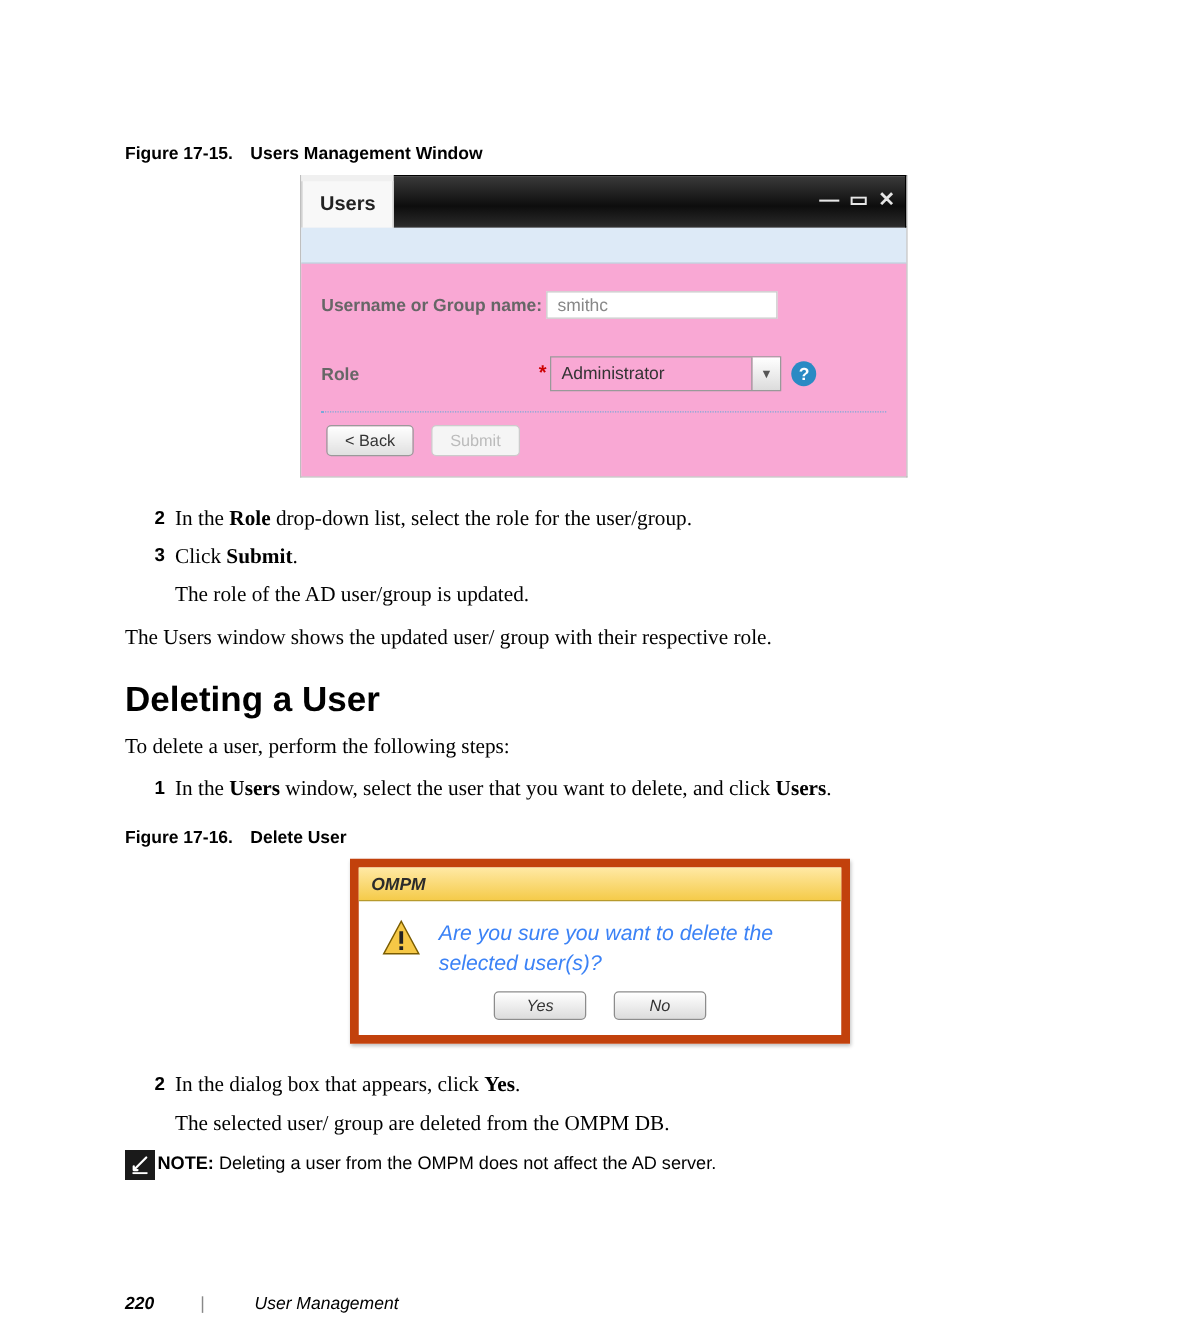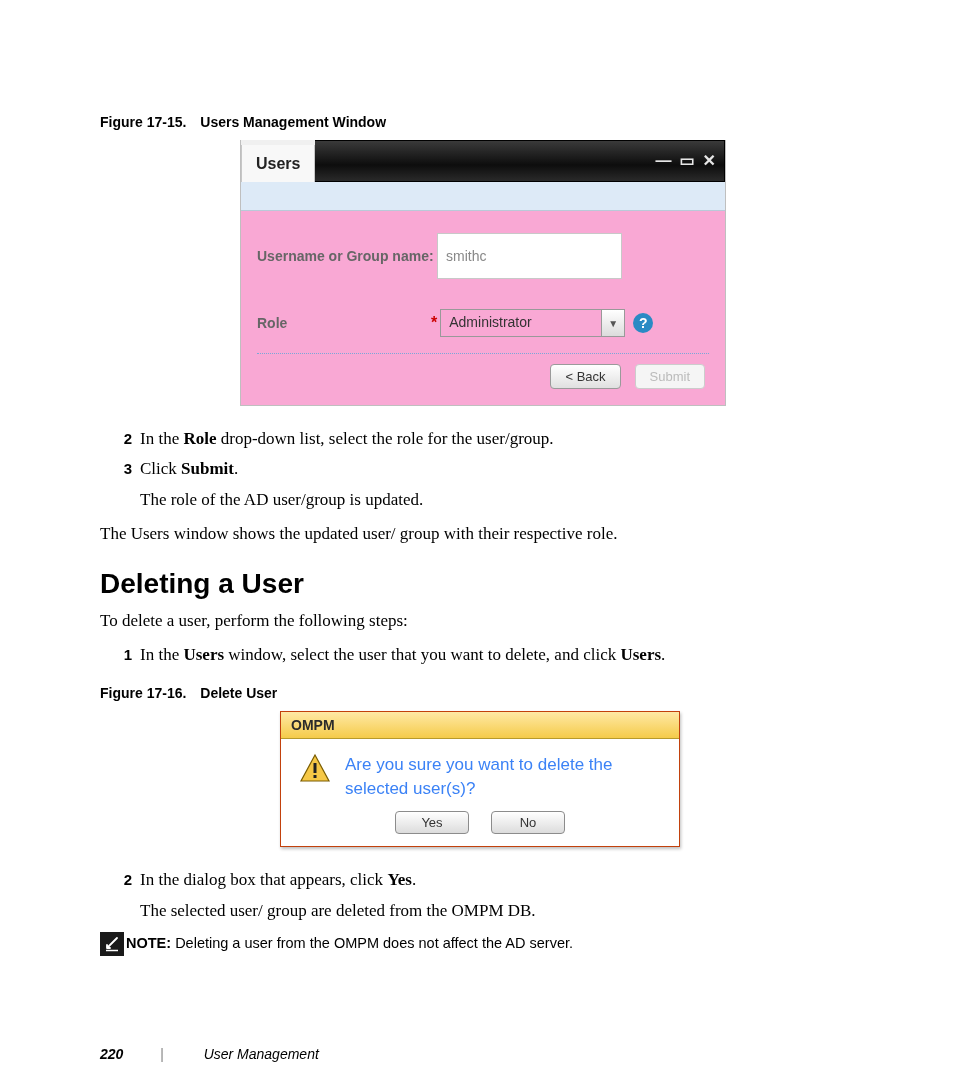--- a/index.html
+++ b/index.html
@@ -86,21 +86,21 @@
     align-items: center;
     margin-bottom: 30px;
     font-family: Arial, Helvetica, sans-serif;
     color: #666;
     font-size: 14px;
   }
   .fig1 .row label { width: 180px; font-weight: bold; color:#666; }
   .fig1 .ast { color: #c00; font-weight: bold; margin-right: 3px; font-size:16px; }
   .fig1 .textinput {
     border: 1px solid #c8c8c8;
-    padding: 14px 8px;
+    padding: 2px 8px;
     width: 185px;
     color: #888;
     font-size: 14px;
     box-sizing: border-box;
     background:#fff;
   }
   .fig1 .select {
     display:flex;
     align-items:center;
   }
@@ -135,21 +135,21 @@
     font-family:Arial,sans-serif;
     font-weight:bold;
     font-size:14px;
     display:flex; align-items:center; justify-content:center;
     margin-left:8px;
   }
   .fig1 .btnrow {
     border-top: 1px dotted #7aa8d8;
     padding: 10px 4px 6px 4px;
     display:flex;
-    justify-content:flex-end;
+    justify-content:flex-start;
     gap:14px;
   }
   .fig1 .btn {
     font-family: Arial, sans-serif;
     font-size: 13px;
     padding: 4px 14px;
     border: 1px solid #9a9a9a;
     border-radius: 4px;
     background: linear-gradient(#ffffff, #e0e0e0);
     color:#333;
@@ -188,25 +188,26 @@
     font-family: Arial, Helvetica, sans-serif;
     font-weight: bold;
     font-size: 28px;
     margin: 14px 0 8px 0;
   }
 
   
   .fig2 {
     width: 400px;
     margin: 0 0 20px 180px;
-    border: 1px solid #c2410c;
+    border: 7px solid #c2410c;
     box-shadow: 1px 2px 3px rgba(0,0,0,0.25);
     font-family: Arial, Helvetica, sans-serif;
     background:#fff;
     box-sizing:border-box;
+    font-style:italic;
   }
   .fig2 .titlebar {
     background: linear-gradient(#ffe9a5, #f5cb4a);
     border-bottom: 1px solid #b79a2c;
     padding: 5px 10px;
     font-weight: bold;
     font-size: 14px;
     color:#2b2b2b;
   }
   .fig2 .body {

